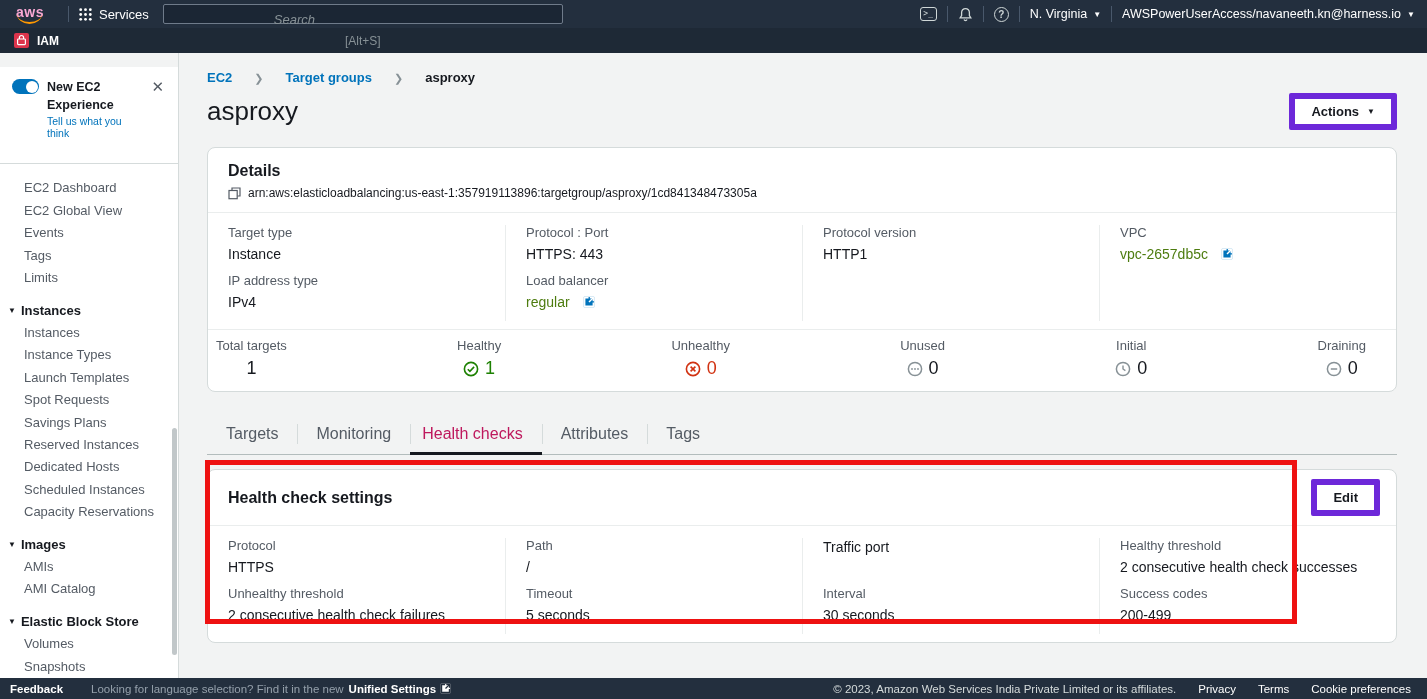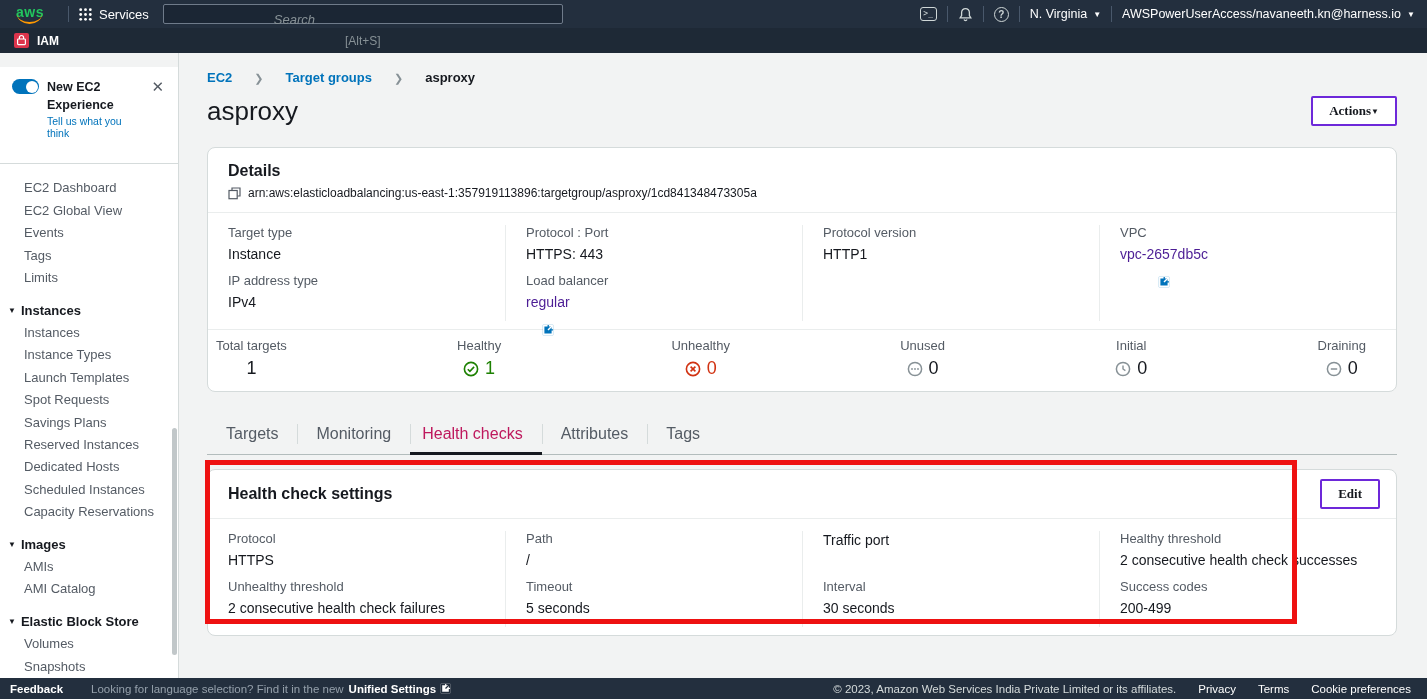--- a/index.html
+++ b/index.html
@@ -1,21 +1,21 @@
 <!DOCTYPE html>
 <html><head>
 <meta charset="utf-8">
 <style>
   * { margin:0; padding:0; box-sizing:border-box; }
   body { font-family:"Liberation Sans", sans-serif; background:#fff; }
   .screen { width:1427px; height:699px; position:relative; overflow:hidden; background:#f2f3f3; display:flex; flex-direction:column; }
 
   
   .topnav { height:28px; background:#232f3e; display:flex; align-items:center; padding:0 12px; flex:0 0 auto; }
-  .aws-logo { color:#22c55e; font-weight:700; font-size:14px; position:relative; letter-spacing:.5px; margin:0 14px 4px 4px; }
+  .aws-logo { color:#f9a8d4; font-weight:700; font-size:14px; position:relative; letter-spacing:.5px; margin:0 14px 4px 4px; }
   .aws-logo::after { content:""; position:absolute; left:1px; bottom:-4px; width:25px; height:8px; border-bottom:2px solid #ff9900; border-radius:0 0 50% 50%/0 0 100% 100%; }
   .vdiv { width:1px; height:16px; background:#49586b; margin:0 10px; flex:0 0 auto; }
   .services { display:flex; align-items:center; gap:7px; color:#fff; font-size:13px; cursor:pointer; }
   .searchbox { position:relative; width:400px; height:20px; margin-left:14px; background:#1b2634; border:1px solid #6f7b8a; border-radius:2px; display:flex; align-items:center; padding:0 8px; gap:7px;flex-direction:column; }
   .searchbox input { flex:1; background:transparent; border:none; outline:none; color:#d5dbdb; font-size:13px; font-style:italic; font-family:"Liberation Sans", sans-serif; }
   .searchbox input::placeholder { color:#879196; }
   .search-shortcut { color:#879196; font-size:12px; }
   .topnav-right { margin-left:auto; display:flex; align-items:center; }
   .icon-btn { display:flex; align-items:center; justify-content:center; cursor:pointer; }
   .term-icon { width:17px; height:14px; border:1.5px solid #cfd7d7; border-radius:3px; color:#cfd7d7; font-size:8px; font-family:"DejaVu Sans Mono", monospace; display:flex; align-items:center; justify-content:center; line-height:1; }
@@ -49,36 +49,36 @@
   
   .main { flex:1 1 auto; position:relative; overflow:hidden; padding:17px 30px 0 28px; background:#f2f3f3; }
 
   .breadcrumb { display:flex; align-items:flex-end; gap:22px; font-size:13px; font-weight:700; }
   .bc-link { color:#0073bb; cursor:pointer; }
   .bc-sep { color:#879196; font-weight:400; font-size:11px; }
   .bc-current { color:#16191f; }
 
   .title-row { display:flex; align-items:center; justify-content:space-between; margin-top:8px; height:36px; }
   .page-title { font-size:26px; font-weight:400; color:#16191f; }
-  .btn { background:#fff; border:2px solid #6d28d9; border-radius:2px; font-weight:700; font-size:13px; color:#16191f; padding:5px 16px; display:inline-flex; align-items:center; cursor:pointer; font-family:Liberation Serif, serif; }
+  .btn { background:#fff; border:6px solid #6d28d9; border-radius:2px; font-weight:700; font-size:13px; color:#16191f; padding:5px 16px; display:inline-flex; align-items:center; gap:8px; cursor:pointer; font-family:Liberation Sans, sans-serif; }
   .btn .caret { color:#16191f; }
 
   .card { background:#fff; border:1px solid #d5dbdb; border-radius:8px; }
   .details-card { margin-top:18px; }
   .card-header { padding:14px 20px 12px; border-bottom:1px solid #eaeded; }
   .card-title { font-size:16px; font-weight:700; color:#16191f; }
   .arn-row { margin-top:6px; display:flex; align-items:center; gap:7px; font-size:12px; color:#16191f; }
 
   .cols { display:flex; padding:12px 0 8px; }
   .col { flex:0 0 297px; padding:0 16px 0 20px; border-left:1px solid #eaeded; }
   .col:first-child { border-left:none; }
   .field { height:38px; margin-bottom:10px; }
   .field-label { font-size:13px; color:#545b64; line-height:16px; margin-bottom:4px; white-space:nowrap; }
   .field-value { font-size:14px; color:#16191f; line-height:18px; white-space:nowrap; }
-  .link-value { color:#4c1d95; cursor:pointer; display:inline-flex; align-items:center; gap:13px;flex-direction:column; }
+  .link-value { color:#4d7c0f; cursor:pointer; display:inline-flex; align-items:center; gap:13px; }
 
   .summary { border-top:1px solid #eaeded; display:flex; justify-content:space-between; padding:8px 30px 12px 8px; }
   .sum { text-align:center; }
   .sum-label { font-size:13px; color:#545b64; margin-bottom:5px; white-space:nowrap; }
   .sum-value { font-size:18px; color:#16191f; display:flex; align-items:center; justify-content:center; gap:6px; font-weight:400; }
   .sum-value.green { color:#1d8102; }
   .sum-value.red { color:#d13212; }
 
   .tabs { display:flex; border-bottom:1px solid #b3bcbc; margin-top:22px; }
   .tab { padding:11px 19px; font-size:16px; font-weight:400; color:#545b64; position:relative; cursor:pointer; white-space:nowrap; }

